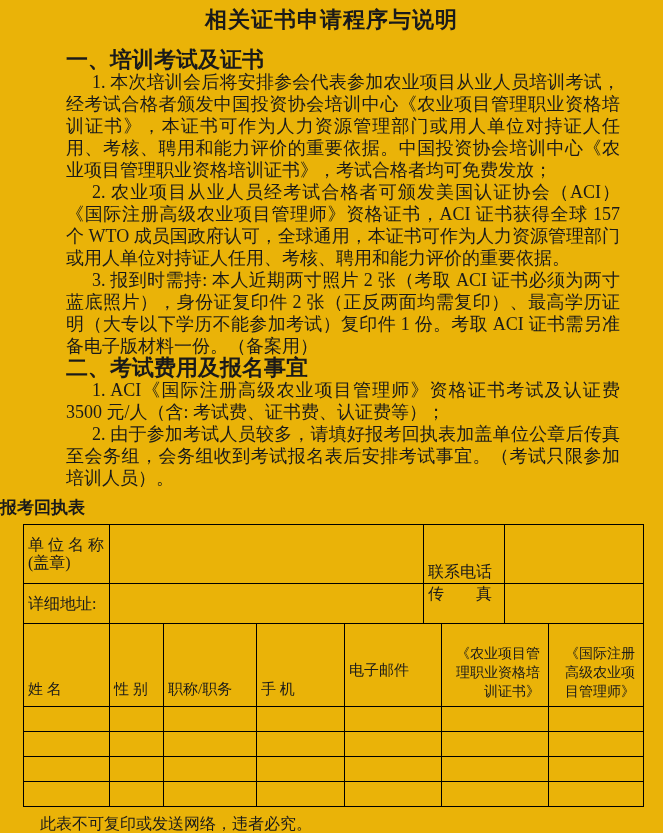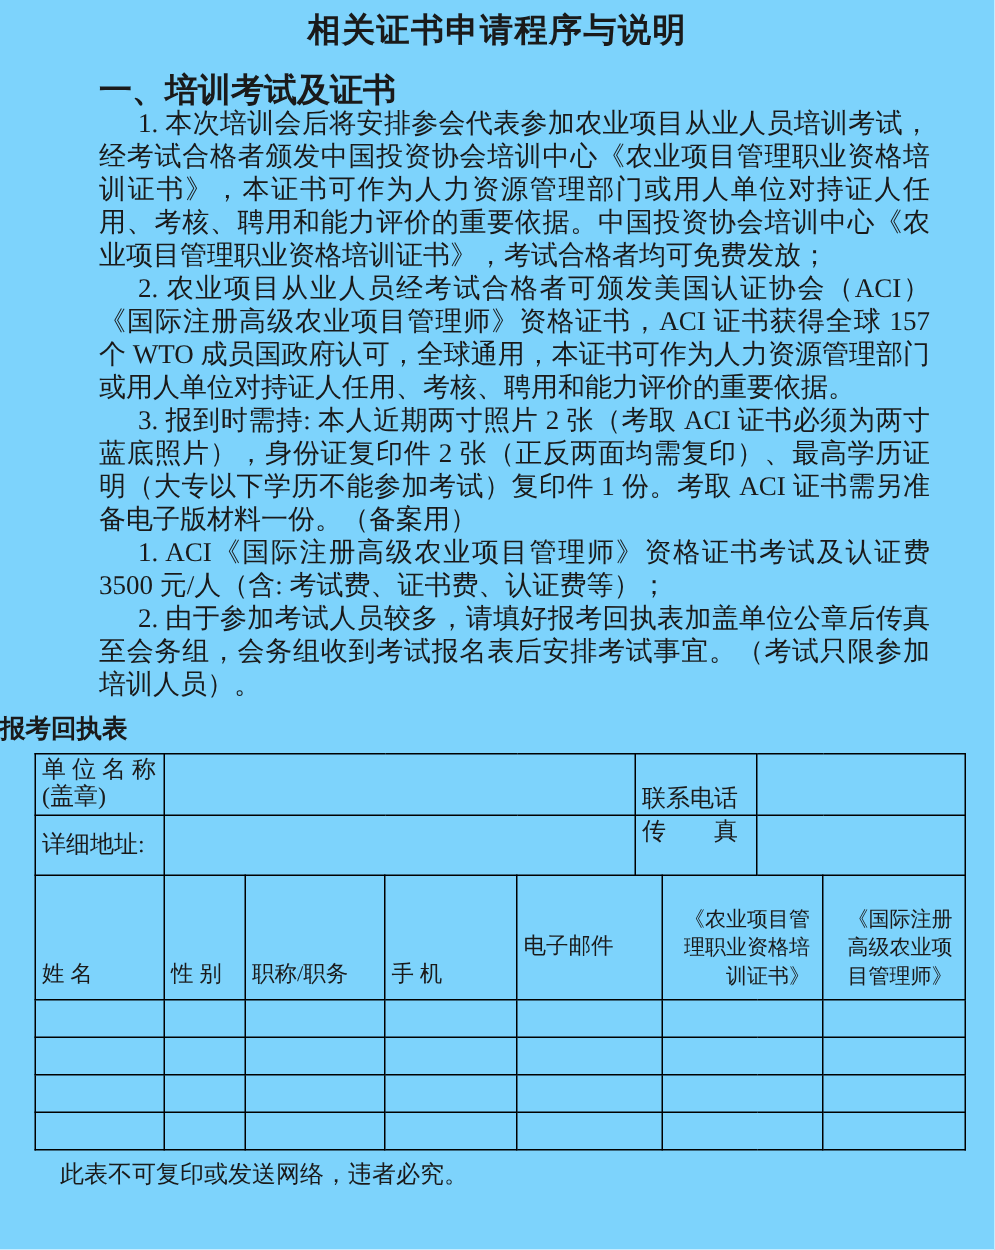--- a/index.html
+++ b/index.html
@@ -1,19 +1,19 @@
 <!DOCTYPE html>
 <html><head>
 <meta charset="utf-8">
 <style>
   html,body{margin:0;padding:0;background:#ffffff;}
   .page{
     position:relative;
     width:663px;height:833px;
-    background:#7dd3fc;
+    background:#eab308;
     color:#1a1a1a;
     font-family:"Liberation Serif","DejaVu Serif",serif;
     overflow:hidden;
     box-sizing:border-box;
   }
   .doc-title{
     margin:0;padding-top:7px;
     text-align:center;
     font-size:22px;font-weight:bold;
     letter-spacing:1px;
@@ -45,21 +45,21 @@
     margin-left:23px;
     width:620px;
     font-size:15px;
   }
   table.reg td{
     border:1px solid #000;
     padding:0 4px;
     overflow:hidden;
     box-sizing:border-box;
   }
-  tr.row1{height:41px;margin-top:33px;}
+  tr.row1{height:59px;margin-top:33px;}
   tr.row2{height:34px;}
   tr.header-row{height:83px;}
   tr.data-row{height:25px;}
   .label-cell{
     font-size:16px;line-height:18px;
     padding-left:6px;
     vertical-align:middle;
   }
   .label-cell2{
     font-size:16px;
@@ -92,20 +92,21 @@
 
 <div class="page">
 
   <h1 class="doc-title">相关证书申请程序与说明</h1>
 
   <div class="content">
     <div class="sec-heading">一、培训考试及证书</div>
     <p>1. 本次培训会后将安排参会代表参加农业项目从业人员培训考试，经考试合格者颁发中国投资协会培训中心《农业项目管理职业资格培训证书》，本证书可作为人力资源管理部门或用人单位对持证人任用、考核、聘用和能力评价的重要依据。中国投资协会培训中心《农业项目管理职业资格培训证书》，考试合格者均可免费发放；</p>
     <p>2. 农业项目从业人员经考试合格者可颁发美国认证协会（ACI）《国际注册高级农业项目管理师》资格证书，ACI 证书获得全球 157 个 WTO 成员国政府认可，全球通用，本证书可作为人力资源管理部门或用人单位对持证人任用、考核、聘用和能力评价的重要依据。</p>
     <p>3. 报到时需持: 本人近期两寸照片 2 张（考取 ACI 证书必须为两寸蓝底照片），身份证复印件 2 张（正反两面均需复印）、最高学历证明（大专以下学历不能参加考试）复印件 1 份。考取 ACI 证书需另准备电子版材料一份。（备案用）</p>
+    <div class="sec-heading">二、考试费用及报名事宜</div>
     <p>1. ACI《国际注册高级农业项目管理师》资格证书考试及认证费 3500 元/人（含: 考试费、证书费、认证费等）；</p>
     <p>2. 由于参加考试人员较多，请填好报考回执表加盖单位公章后传真至会务组，会务组收到考试报名表后安排考试事宜。（考试只限参加培训人员）。</p>
   </div>
 
   <div class="table-title">报考回执表</div>
 
   <table class="reg">
     <colgroup>
       <col style="width:86px">
         <col style="width:54px">

